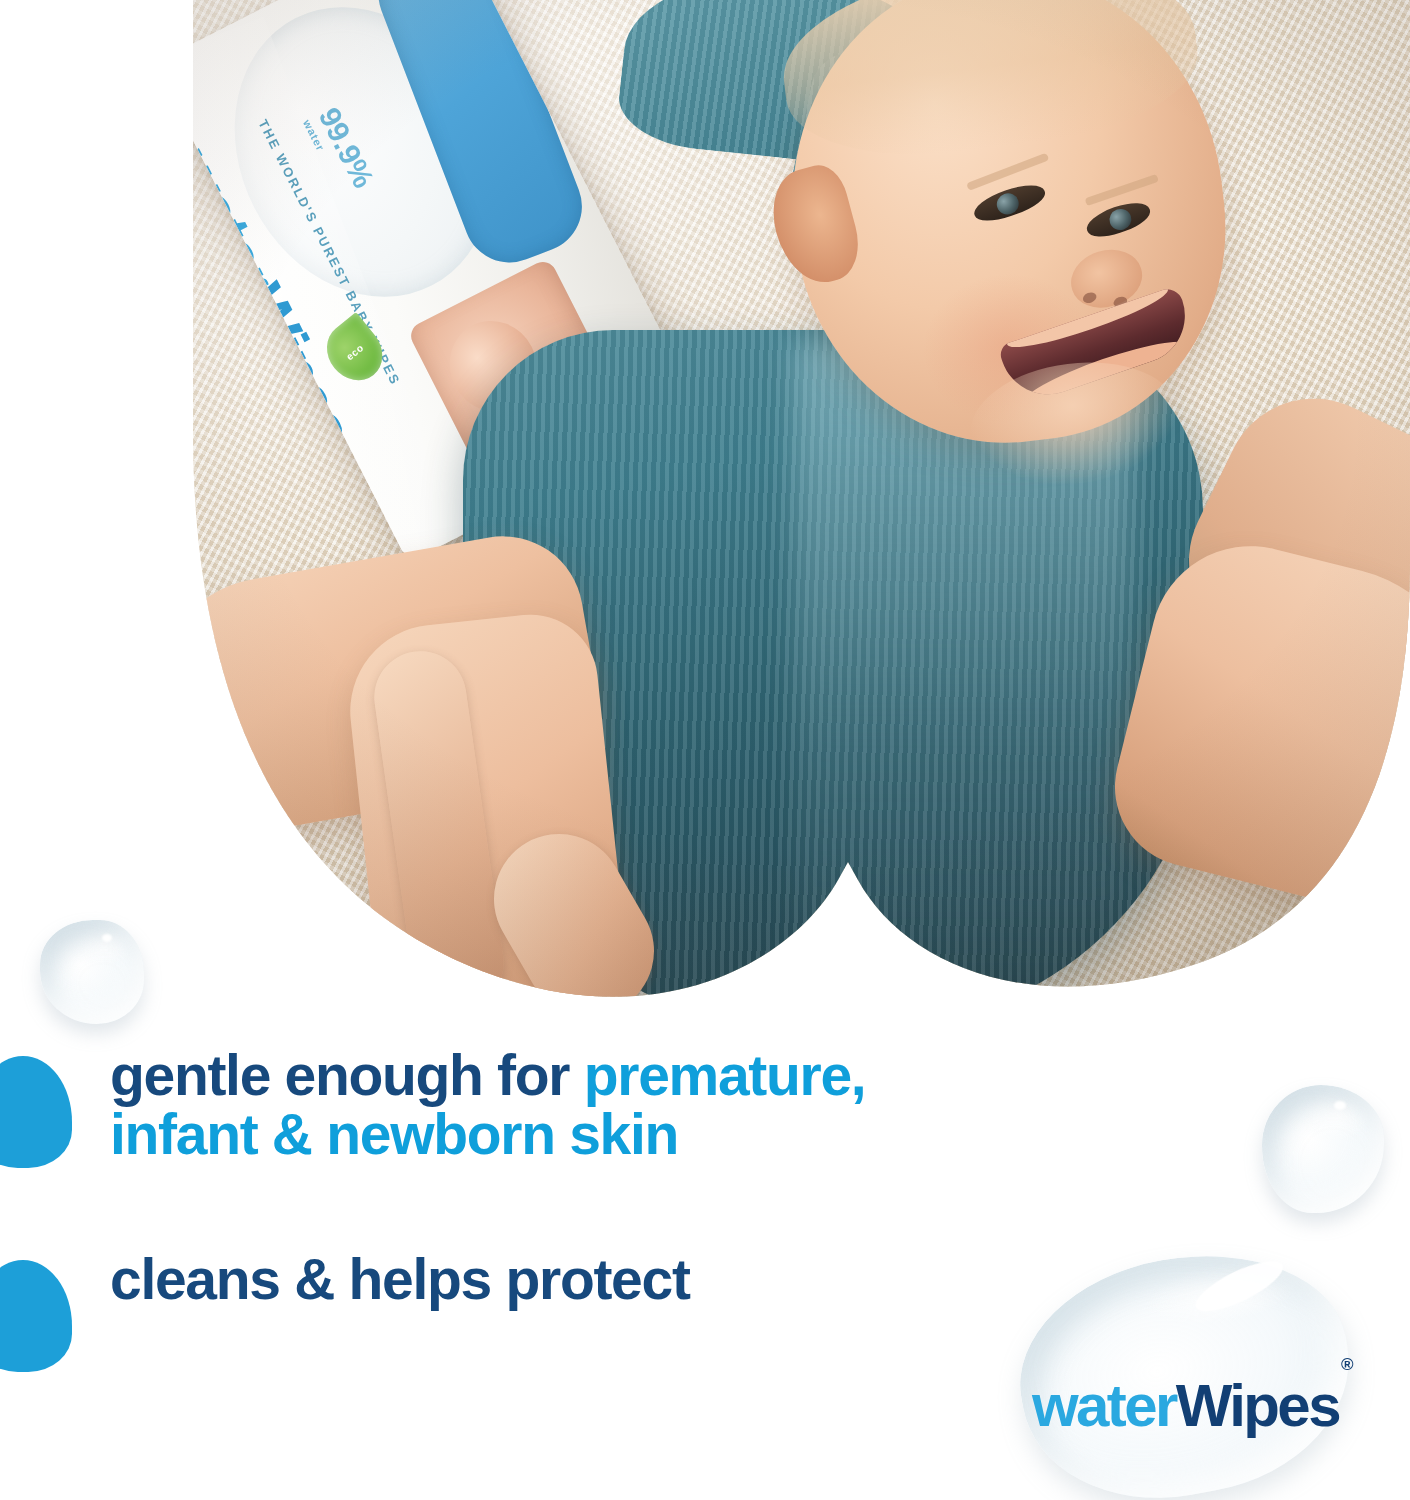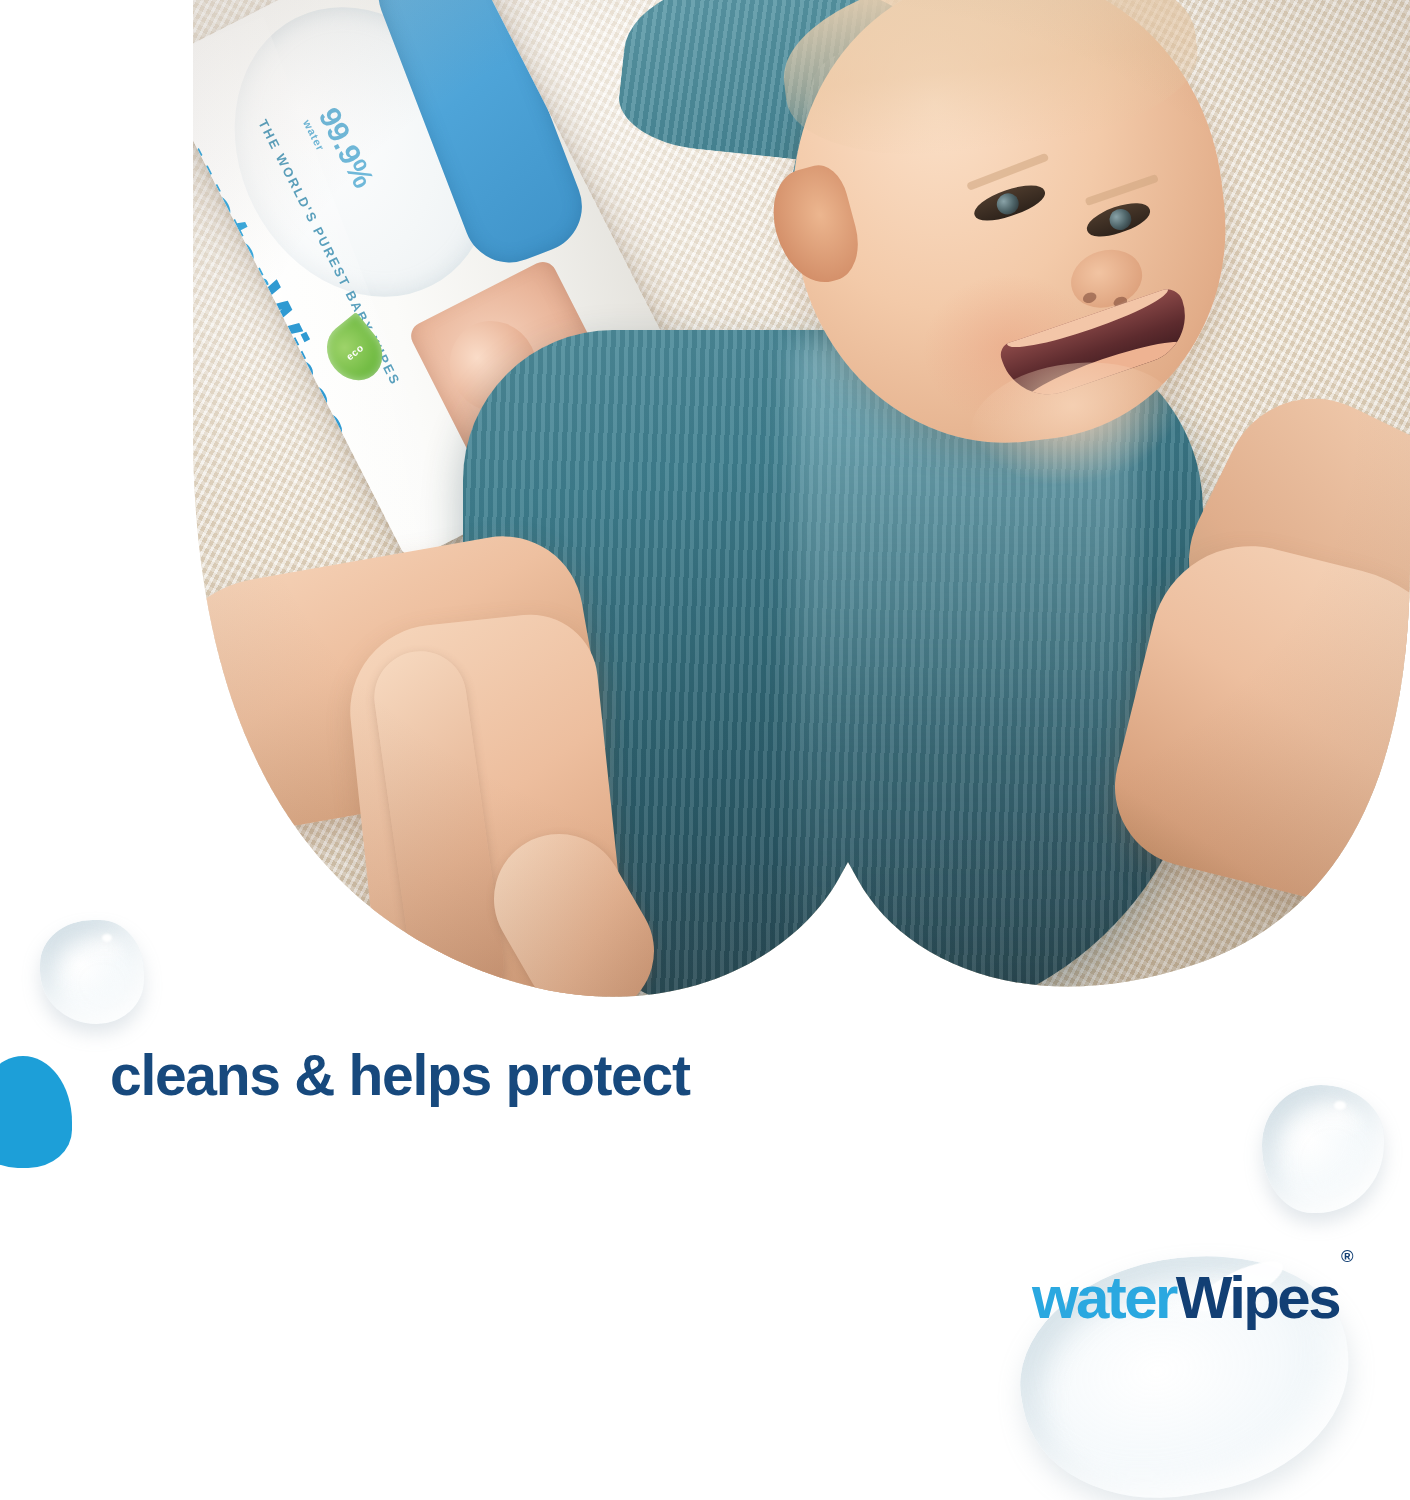--- a/index.html
+++ b/index.html
@@ -244,37 +244,37 @@
   }
   .logo-drop:after{
     content:"";position:absolute;left:186px;top:24px;width:96px;height:30px;
     border-radius:50%;background:rgba(255,255,255,.97);
     transform:rotate(-16deg);filter:blur(.6px);
   }
 
   
   .bullets{position:absolute;left:0;top:1046px;width:1000px;}
   .bullet{position:relative;}
-  .bullet + .bullet{margin-top:112px;}
+  .bullet + .bullet{margin-top:87px;}
   .bullet-drop{
     position:absolute;left:-26px;top:10px;width:98px;height:112px;
     background:#1d9fd8;
     border-radius:56% 56% 50% 50%/66% 66% 38% 38%;
   }
   .bullet-text{
     margin-left:110px;
     font-size:57px;line-height:1.03;font-weight:700;letter-spacing:-1.3px;
     color:#17497d;
   }
   .bullet-text .hl{color:#0f9fdb;}
   .bullet-text .l2{display:block;color:#0f9fdb;}
 
   
   .logo{
-    position:absolute;left:1032px;top:1268px;width:330px;
+    position:absolute;left:1032px;top:1376px;width:330px;
     font-size:60px;font-weight:700;letter-spacing:-2.6px;line-height:1;
     white-space:nowrap;
   }
   .logo .w1{color:#2aa8e0;}
   .logo .w2{color:#123f74;}
   .logo .reg{
     font-size:17px;vertical-align:top;position:relative;top:-20px;left:2px;
     color:#123f74;letter-spacing:0;
   }
 </style>
@@ -343,20 +343,27 @@
 
 <div class="drop drop-md">
   <div class="bead"></div>
   <div class="spec"></div>
 </div>
 
 <div class="logo-drop"></div>
 
 <div class="bullets">
 
+  <div class="bullet">
+    <div class="bullet-drop"></div>
+    <div class="bullet-text">
+      <span>gentle enough for </span><span class="hl">premature,</span>
+      <span class="l2">infant &amp; newborn skin</span>
+    </div>
+  </div>
 
   <div class="bullet">
     <div class="bullet-drop"></div>
     <div class="bullet-text">
       <span>cleans &amp; helps protect</span><span class="hl"></span>
     </div>
   </div>
 
 </div>
 

